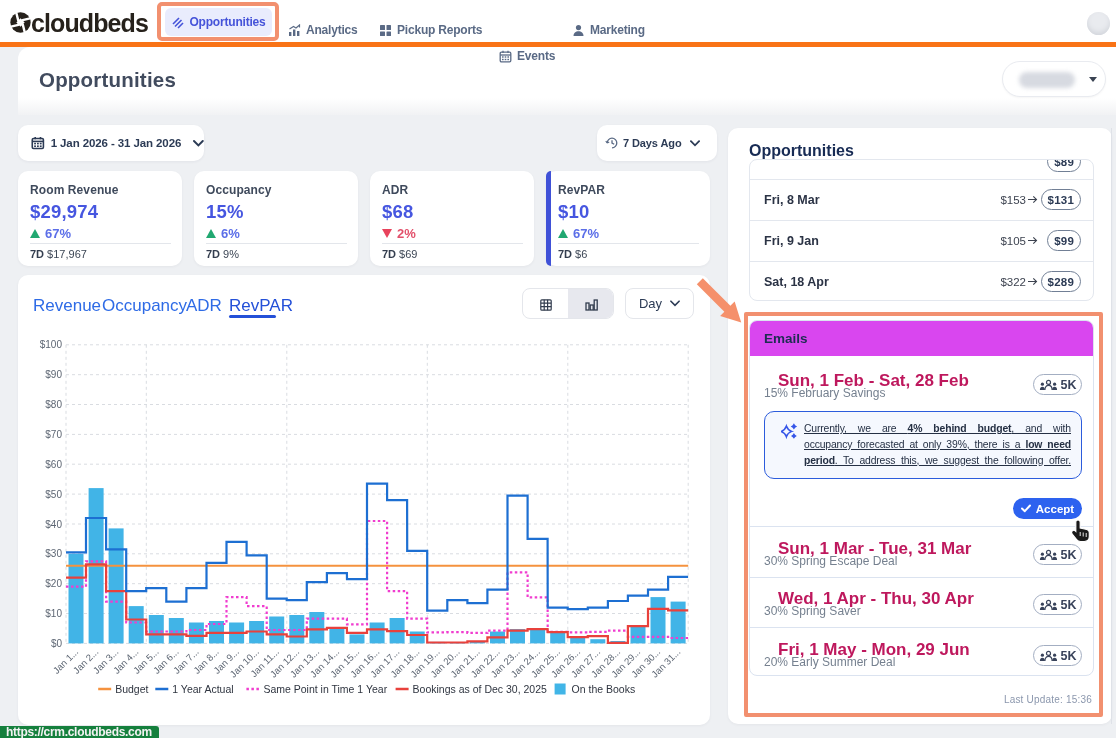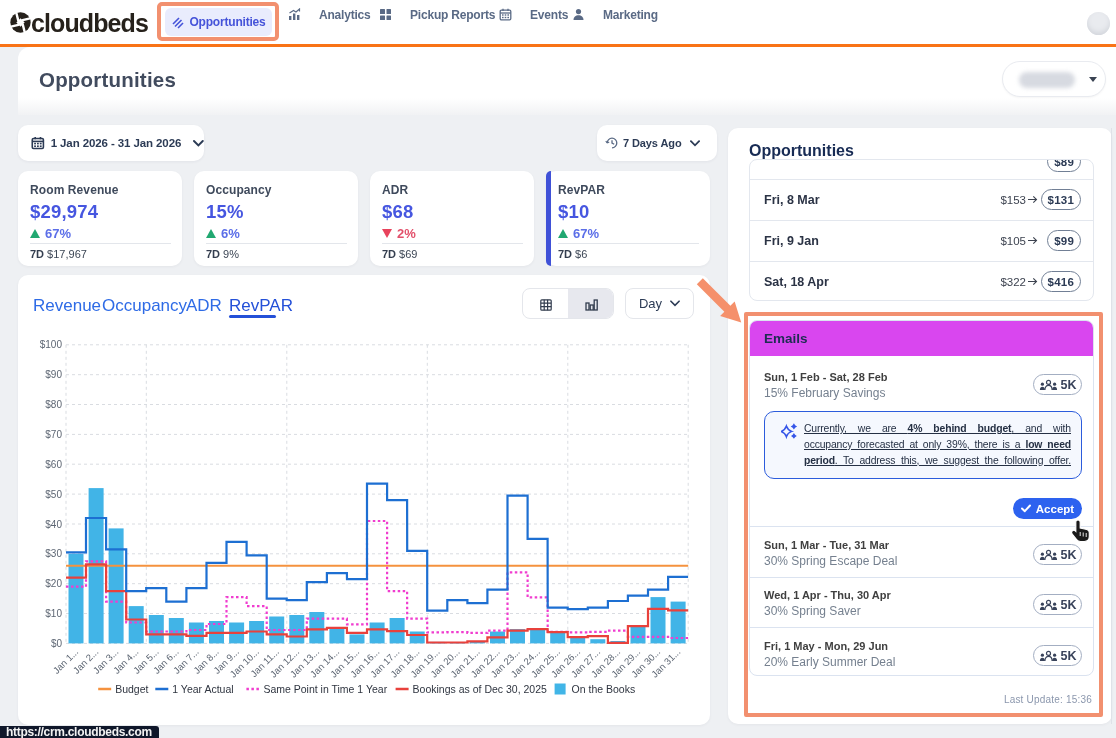--- a/index.html
+++ b/index.html
@@ -1,23 +1,23 @@
 <!DOCTYPE html>
 <html><head>
 <meta charset="utf-8">
 <style>
 * { margin:0; padding:0; box-sizing:border-box; }
 html,body { width:1116px; height:738px; overflow:hidden; }
 body { font-family:"Liberation Sans", sans-serif; background:#eef0f3; position:relative; }
 .abs { position:absolute; }
 
 
-#navbar { position:absolute; left:0; top:0; width:1116px; height:47px; background:#fff; border-bottom:3px solid #f97316; z-index:5;text-decoration:underline; }
+#navbar { position:absolute; left:0; top:0; width:1116px; height:47px; background:#fff; border-bottom:5px solid #f97316; z-index:5;text-decoration:underline; }
 #logo-text { position:absolute; left:31px; top:9px; font-size:25px; font-weight:bold; color:#26211b; letter-spacing:-0.9px; }
-.navitem { position:absolute; top:8px; height:29px; display:flex; align-items:flex-start; gap:18px; font-size:12px; font-weight:bold; color:#5a6a85; letter-spacing:-0.2px; }
+.navitem { position:absolute; top:8px; height:29px; display:flex; align-items:flex-end; gap:5px; font-size:12px; font-weight:bold; color:#5a6a85; letter-spacing:-0.2px; }
 #nav-opp { position:absolute; left:165px; top:8px; width:107px; height:28px; background:#e9ecfd; border-radius:6px; display:flex; align-items:center; justify-content:center; gap:5px; font-size:12px; font-weight:bold; color:#4553d9; letter-spacing:-0.2px; }
 
 
 #header { position:absolute; left:18px; top:47px; width:1098px; height:68px; background:linear-gradient(#ffffff 75%, #f1f2f4); border-radius:12px 0 0 0; z-index:1; }
 #page-title { position:absolute; left:39px; top:68px; font-size:20.5px; font-weight:600; color:#414b5e; letter-spacing:0.2px; z-index:2; }
 #blur-pill { position:absolute; left:1002px; top:61px; width:104px; height:36px; background:#fff; border:1px solid #e9ebf0; border-radius:18px; box-shadow:0 1px 2px rgba(0,0,0,0.04); z-index:2; }
 #blur-blob { position:absolute; left:16px; top:10px; width:56px; height:16px; background:#d7dae1; border-radius:8px; filter:blur(2px); }
 #blur-caret { position:absolute; left:86px; top:15px; width:0; height:0; border-left:4px solid transparent; border-right:4px solid transparent; border-top:5px solid #3a4352; }
 
 
@@ -54,36 +54,36 @@
 .opp-row { position:absolute; left:0; width:345px; height:41px; }
 .opp-row .d { position:absolute; left:14px; top:13px; font-size:12.5px; font-weight:bold; color:#2b3345; }
 .opp-row .p1 { position:absolute; right:69px; top:14px; font-size:11.5px; color:#3d4350; }
 .price-pill { position:absolute; right:14px; top:9px; height:21px; border:1.5px solid #717f95; border-radius:11px; padding:0 6px; display:flex; align-items:center; font-size:11.5px; font-weight:bold; color:#2c3b55; background:#fff; letter-spacing:0.2px; }
 .opp-sep { position:absolute; left:0; width:345px; height:1px; background:#e3e7ee; }
 
 
 #email-card { position:absolute; left:21px; top:192px; width:345px; height:356px; border:1px solid #dbe3f0; border-radius:8px; background:#fff; }
 #email-head { position:absolute; left:0; top:0; width:343px; height:35px; background:#d946ef; border-radius:7px 7px 0 0; }
 #email-head span { position:absolute; left:14px; top:10px; font-size:13.5px; font-weight:bold; color:#1d2d52; }
-.em-title { font-size:11px; font-weight:bold; color:#404040; }
+.em-title { font-size:17px; font-weight:bold; color:#be185d;margin-left:14px; }
 .em-sub { font-size:12px; color:#75808f; }
 .badge5k { position:absolute; height:21px; width:49px; border:1.3px solid #a3aec2; border-radius:11px; background:#fff; display:flex; align-items:center; justify-content:center; gap:3px; font-size:12.5px; font-weight:bold; color:#39435a; }
 .em-sep { position:absolute; left:0; width:343px; height:1px; background:#dbe3f0; }
 #suggest { position:absolute; left:14px; top:90px; width:318px; height:68px; background:#f5f8fe; border:1.5px solid #2c5cdc; border-radius:10px; }
 #suggest-text { position:absolute; left:39px; top:9px; width:267px; font-size:10.4px; line-height:15.8px; color:#253044; letter-spacing:-0.15px; }
 .jline { text-align:justify; text-align-last:justify;text-decoration:underline; }
 #accept-btn { position:absolute; left:263px; top:177px; width:69px; height:21px; background:#2d62ef; border-radius:11px; display:flex; align-items:center; justify-content:center; gap:5px; color:#fff; font-size:11.5px; font-weight:bold; }
 #last-update { position:absolute; right:20px; top:566px; font-size:10px; color:#8b97ad; letter-spacing:0.2px; }
 
 
 .orange-box { position:absolute; border:4px solid #f2906f; z-index:10; }
 #ann-nav { left:157px; top:2px; width:122px; height:39px; border-radius:5px; }
 #ann-email { left:744px; top:312px; width:359px; height:405px; border-radius:2px; }
 #rline { position:absolute; left:1111px; top:128px; width:1px; height:596px; background:#dfe2e8; z-index:3; }
-#tooltip { position:absolute; left:0px; top:726px; width:159px; height:12px; background:#0f172a; border-radius:0 3px 0 0; z-index:20; color:#f2f2f2; font-size:12px; line-height:13.5px; padding-left:6px; overflow:hidden; font-weight:bold; letter-spacing:-0.3px; }
+#tooltip { position:absolute; left:0px; top:726px; width:159px; height:12px; background:#15803d; border-radius:0 3px 0 0; z-index:20; color:#f2f2f2; font-size:12px; line-height:13.5px; padding-left:6px; overflow:hidden; font-weight:bold; letter-spacing:-0.3px; }
 </style>
 </head>
 <body>
 
 <div id="navbar">
   <svg class="abs" style="left:9px;top:11px;" width="23" height="23" viewBox="0 0 24 24">
     <circle cx="12" cy="12" r="10.6" fill="#26211b"></circle>
     <rect x="8.9" y="8.9" width="6.2" height="6.2" fill="#fff" transform="rotate(45 12 12)"></rect>
     <g stroke="#fff" stroke-width="2.5" fill="none" stroke-linecap="round">
       <path d="M14.2 9.6 L23 7.4"></path>
@@ -118,21 +118,21 @@
     <svg width="13" height="13" viewBox="0 0 13 13">
         <g fill="#5a6a85">
           <rect x="1" y="1" width="5" height="5" rx="0.5"></rect>
           <rect x="7.5" y="1" width="4.5" height="5" rx="0.5"></rect>
           <rect x="1" y="7.5" width="5" height="4.5" rx="0.5"></rect>
           <rect x="7.5" y="7.5" width="4.5" height="4.5" rx="0.5"></rect>
         </g>
       </svg>
     <span>Pickup Reports</span>
   </div>
-  <div class="navitem" style="left:499px;">
+  <div class="navitem" style="left:499px;margin-top:26px;">
     <svg width="13" height="13" viewBox="0 0 13 13">
         <g fill="none" stroke="#5a6a85" stroke-width="1.3">
           <rect x="1.2" y="2.2" width="10.6" height="9.6" rx="1.2"></rect>
           <path d="M1.2 5 L11.8 5"></path>
           <path d="M4 0.8 L4 3"></path>
           <path d="M9 0.8 L9 3"></path>
         </g>
         <g fill="#5a6a85">
           <rect x="3" y="6.3" width="1.6" height="1.4"></rect>
           <rect x="5.7" y="6.3" width="1.6" height="1.4"></rect>
@@ -398,21 +398,21 @@
     <div class="opp-sep" style="top:101px;"></div>
     <div class="opp-row" style="top:102px;">
         <div class="d">Sat, 18 Apr</div>
         <div class="p1">$322</div>
         <svg class="arr" width="11" height="9" viewBox="0 0 11 9" style="position:absolute;right:57px;top:15px;">
           <g stroke="#3d4350" stroke-width="1.1" fill="none">
             <path d="M1 4.5 L9.5 4.5"></path>
             <path d="M6.3 1.3 L9.5 4.5 L6.3 7.7"></path>
           </g>
         </svg>
-        <div class="price-pill">$416</div>
+        <div class="price-pill">$289</div>
       </div>
   </div>
 
   <div id="email-card">
     <div id="email-head">
         <span>Emails</span>
       </div>
     <div class="em-title" style="position:absolute;left:14px;top:50px;">Sun, 1 Feb - Sat, 28 Feb</div>
     <div class="em-sub" style="position:absolute;left:14px;top:65px;">15% February Savings</div>
     <div class="badge5k" style="left:283px;top:53px;">

